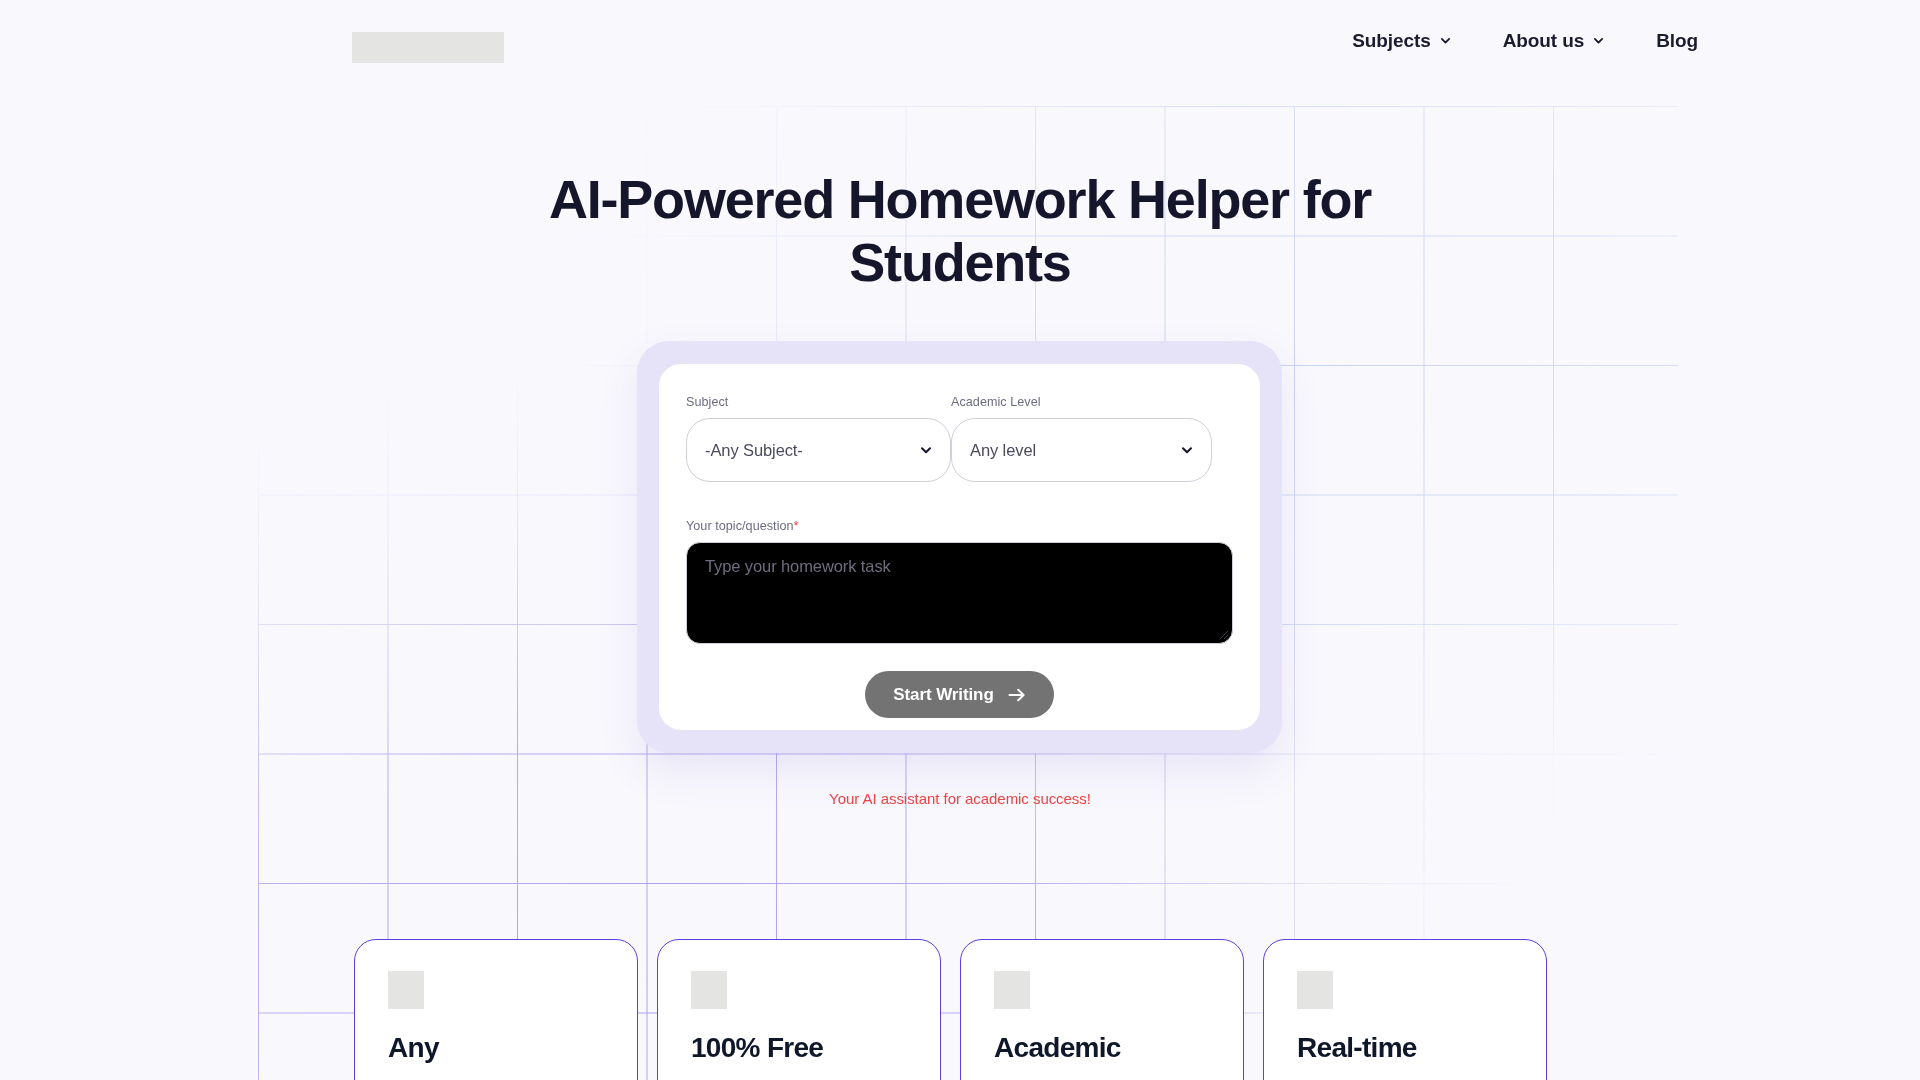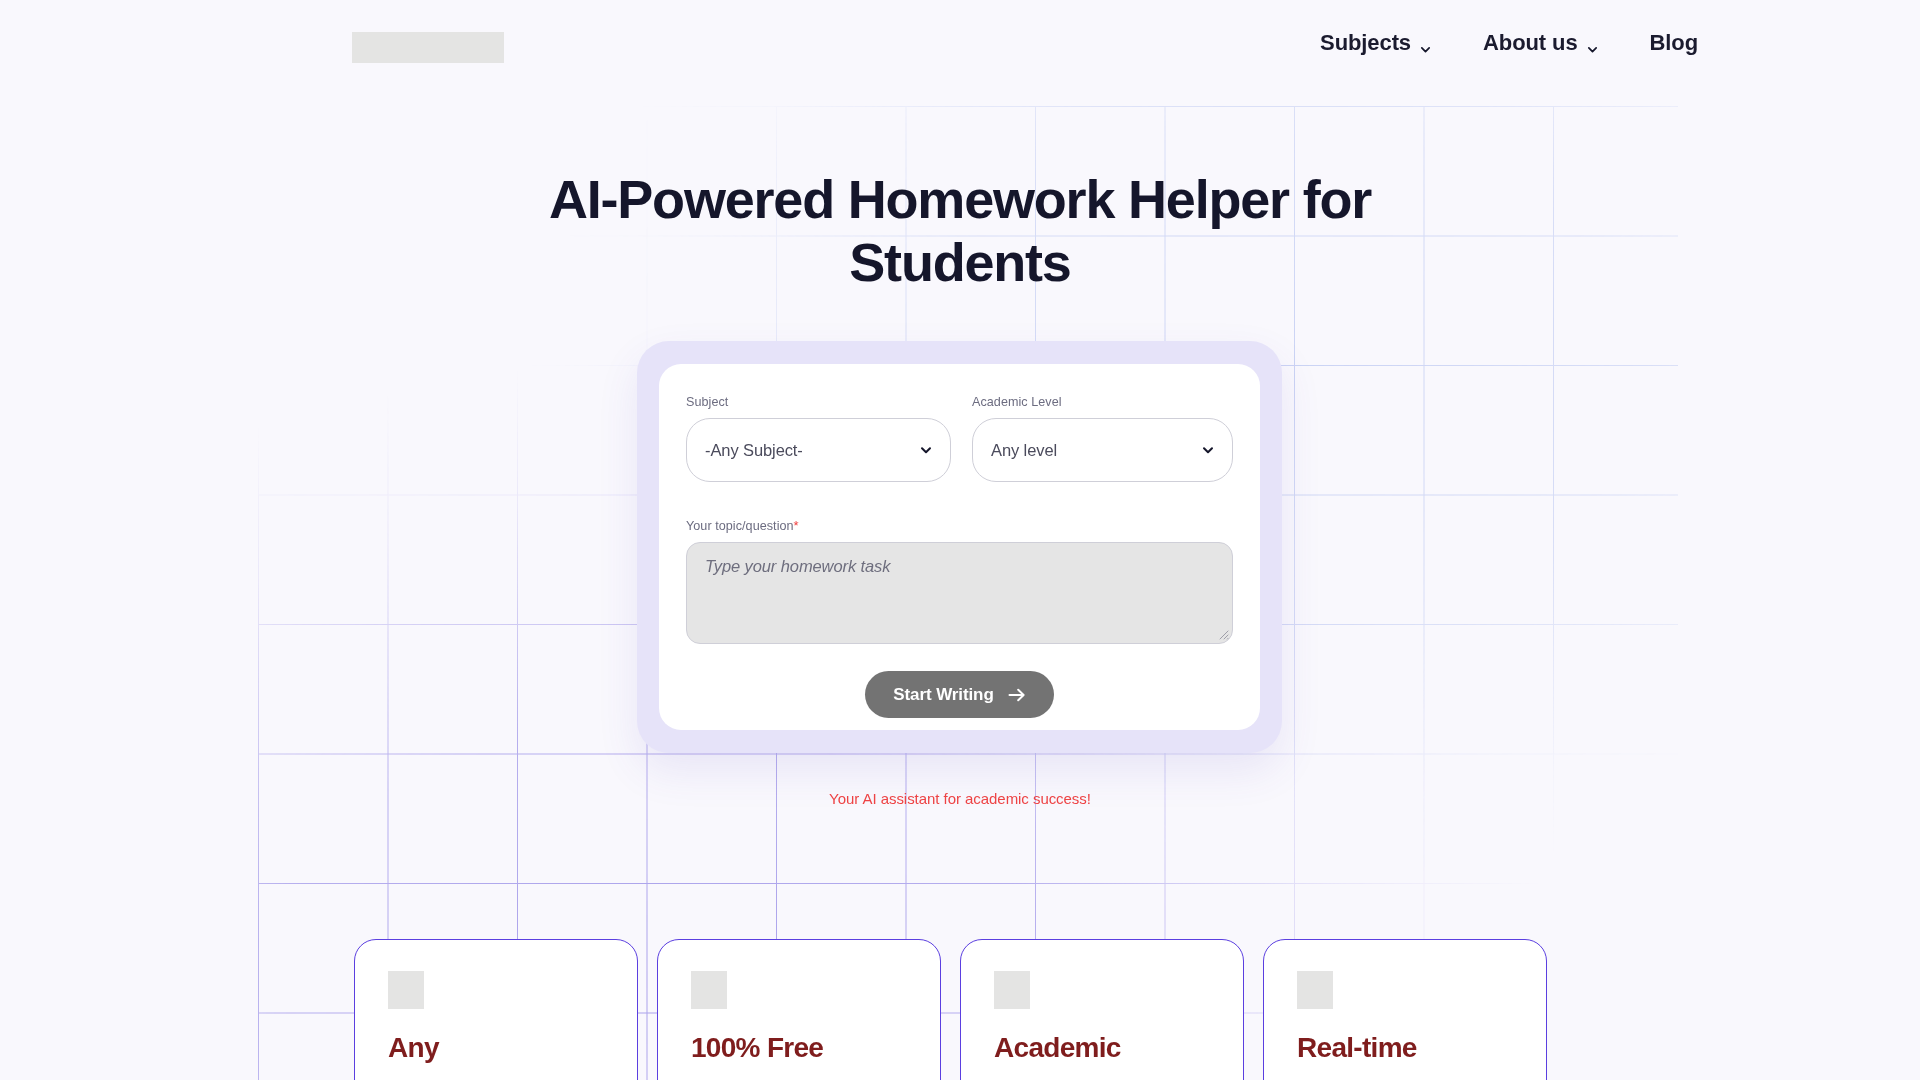--- a/index.html
+++ b/index.html
@@ -79,23 +79,23 @@
   .main-nav {
     position: absolute;
     right: 0;
     top: 30px;
     display: flex;
     align-items: center;
     gap: 0px;
   }
   .nav-item {
     display: flex;
-    align-items: flex-end;
+    align-items: center;
     gap: 9px;
-    font-size: 22px;
+    font-size: 19px;
     font-weight: 700;
     letter-spacing: -0.1px;
     color: #1B1B2F;
     cursor: pointer;
     white-space: nowrap;
   }
   .nav-item + .nav-item { margin-left: 52px; }
   .nav-caret {
     display: inline-block;
     width: 11px;
@@ -141,21 +141,20 @@
     width: 601px;
     height: 366px;
     background: #FFFFFF;
     border-radius: 22px;
     padding: 30px 27px 0 27px;
     z-index: 7;
   }
 
   .field-row {
     display: flex;
-    justify-content: space-between;
   }
   .field { display: flex; flex-direction: column; }
   .field-subject { width: 265px; }
   .field-level { width: 261px; }
 
   .field-label {
     font-size: 12.6px;
     line-height: 16px;
     color: #6C6C80;
     margin-bottom: 8px;
@@ -189,24 +188,23 @@
   }
   .select-caret svg { display: block; }
 
   .field-topic { margin-top: 36px; }
   .textarea-box {
     position: relative;
     width: 100%;
     height: 102px;
     border: 1px solid #CFCFD8;
     border-radius: 14px;
-    background: #e5e5e5;
+    background: #000000;
     padding: 14px 18px;
     cursor: text;
-    font-style: italic;
   }
   .textarea-placeholder {
     font-size: 16.5px;
     color: #6E6E7E;
     letter-spacing: -0.1px;
   }
   .resize-grip {
     position: absolute;
     right: 3px;
     bottom: 3px;
@@ -274,21 +272,21 @@
   .feature-icon {
     width: 36px;
     height: 38px;
     background: #E4E4E3;
     margin-bottom: 22px;
   }
   .feature-title {
     font-size: 28px;
     font-weight: 800;
     letter-spacing: -0.7px;
-    color: #7f1d1d;
+    color: #0f172a;
     line-height: 34px;
     margin-top: 21px;
   }
 </style>
 </head>
 <body>
 
 <div class="bg-grid-wrap">
   <div class="bg-grid"></div>
   <div class="bg-grid-2"></div>

